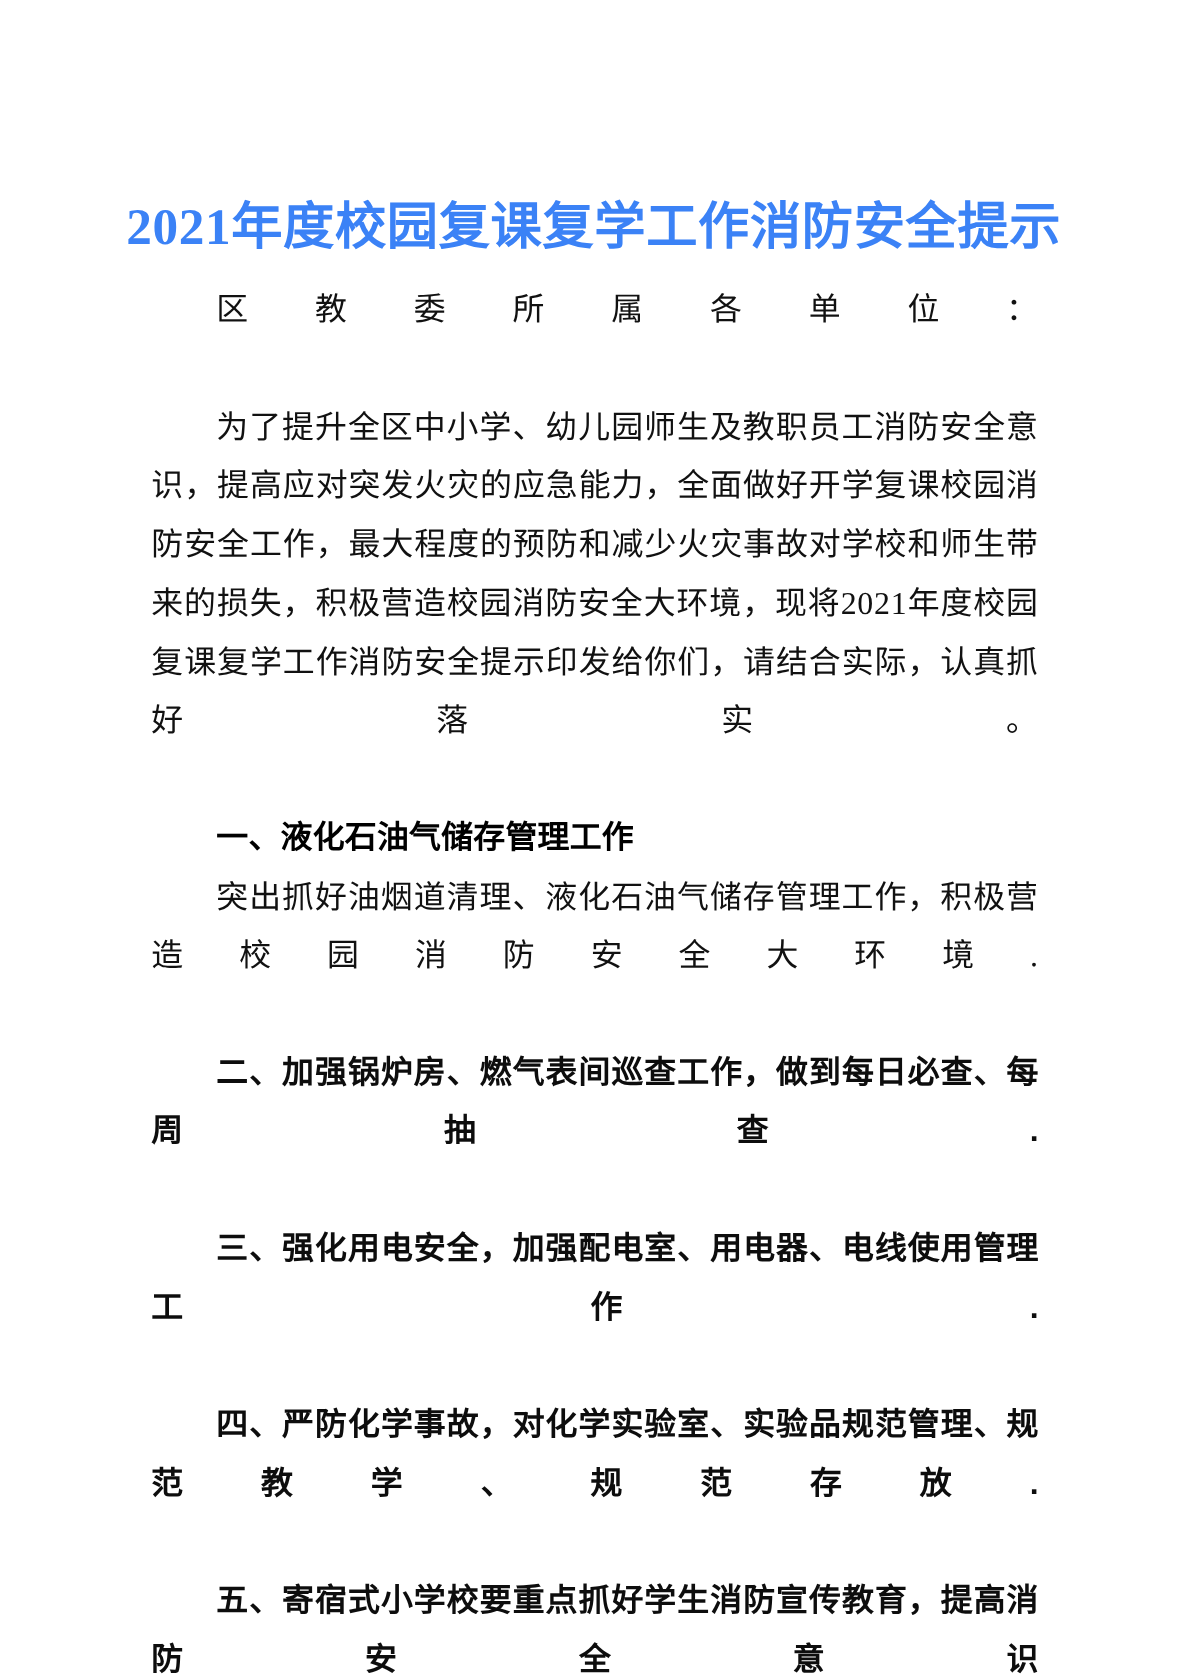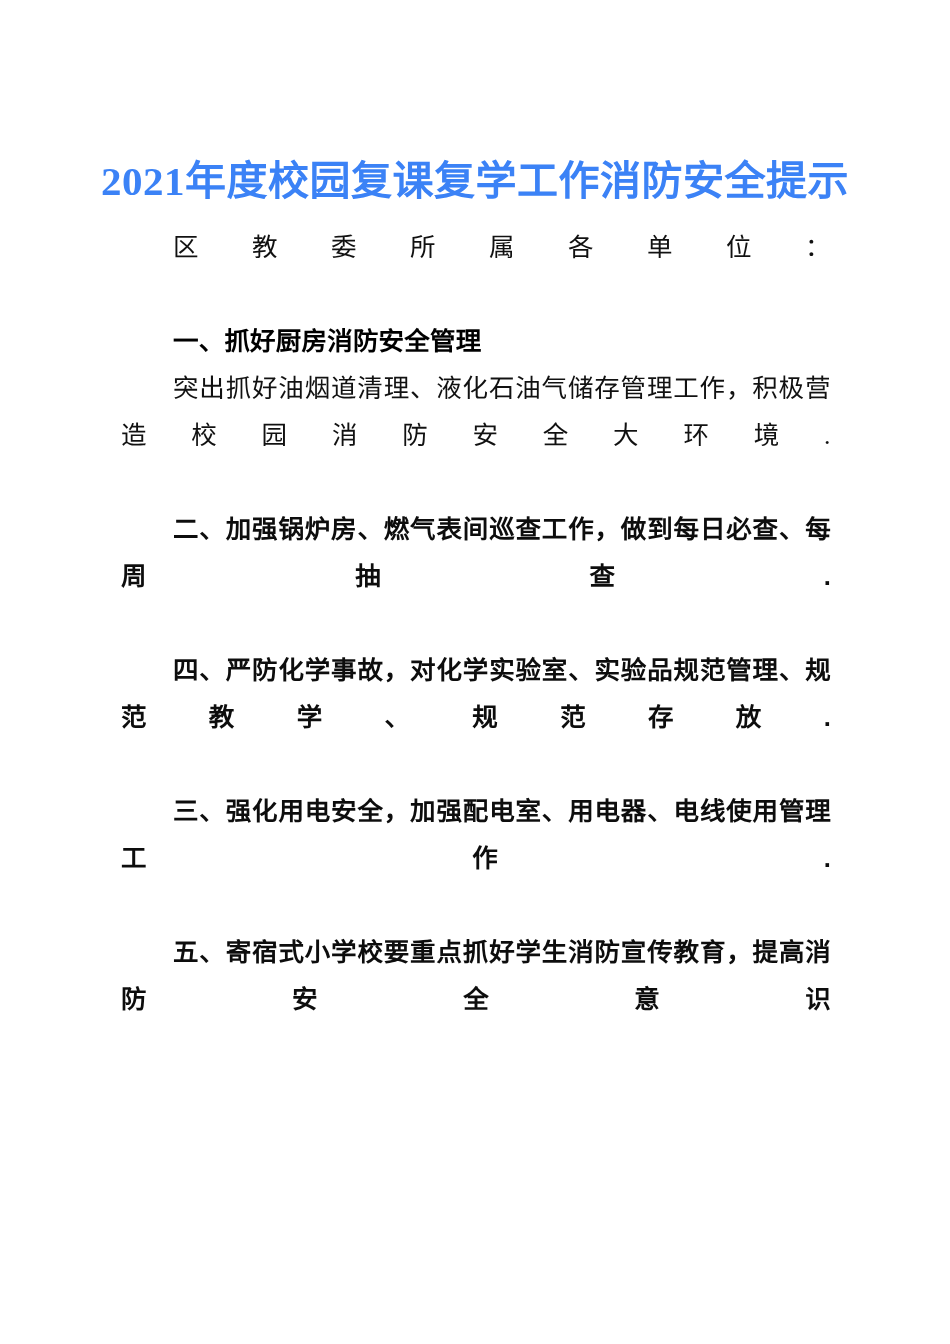--- a/index.html
+++ b/index.html
@@ -100,27 +100,28 @@
 <body>
 
 <div class="page">
 
   <h1 class="doc-title">2021年度校园复课复学工作消防安全提示</h1>
 
   <div class="body-block">
 
     <p class="p-kai indent2">区教委所属各单位：</p>
 
+    <p class="p-kai indent2">为了提升全区中小学、幼儿园师生及教职员工消防安全意识，提高应对突发火灾的应急能力，全面做好开学复课校园消防安全工作，最大程度的预防和减少火灾事故对学校和师生带来的损失，积极营造校园消防安全大环境，现将2021年度校园复课复学工作消防安全提示印发给你们，请结合实际，认真抓好落实。</p>
 
-    <p class="p-heading indent2">一、抓好厨房消防安全管理</p>
+    <p class="p-heading indent2">一、液化石油气储存管理工作</p>
 
     <p class="p-kai indent2">突出抓好油烟道清理、液化石油气储存管理工作，积极营造校园消防安全大环境.</p>
 
     <p class="p-hei indent2">二、加强锅炉房、燃气表间巡查工作，做到每日必查、每周抽查.</p>
 
+    <p class="p-hei indent2">三、强化用电安全，加强配电室、用电器、电线使用管理工作.</p>
+
     <p class="p-hei indent2">四、严防化学事故，对化学实验室、实验品规范管理、规范教学、规范存放.</p>
-
-    <p class="p-hei indent2">三、强化用电安全，加强配电室、用电器、电线使用管理工作.</p>
 
     <p class="p-hei indent2">五、寄宿式小学校要重点抓好学生消防宣传教育，提高消防安全意识</p>
 
   </div>
 </div>
 
 </body></html>

